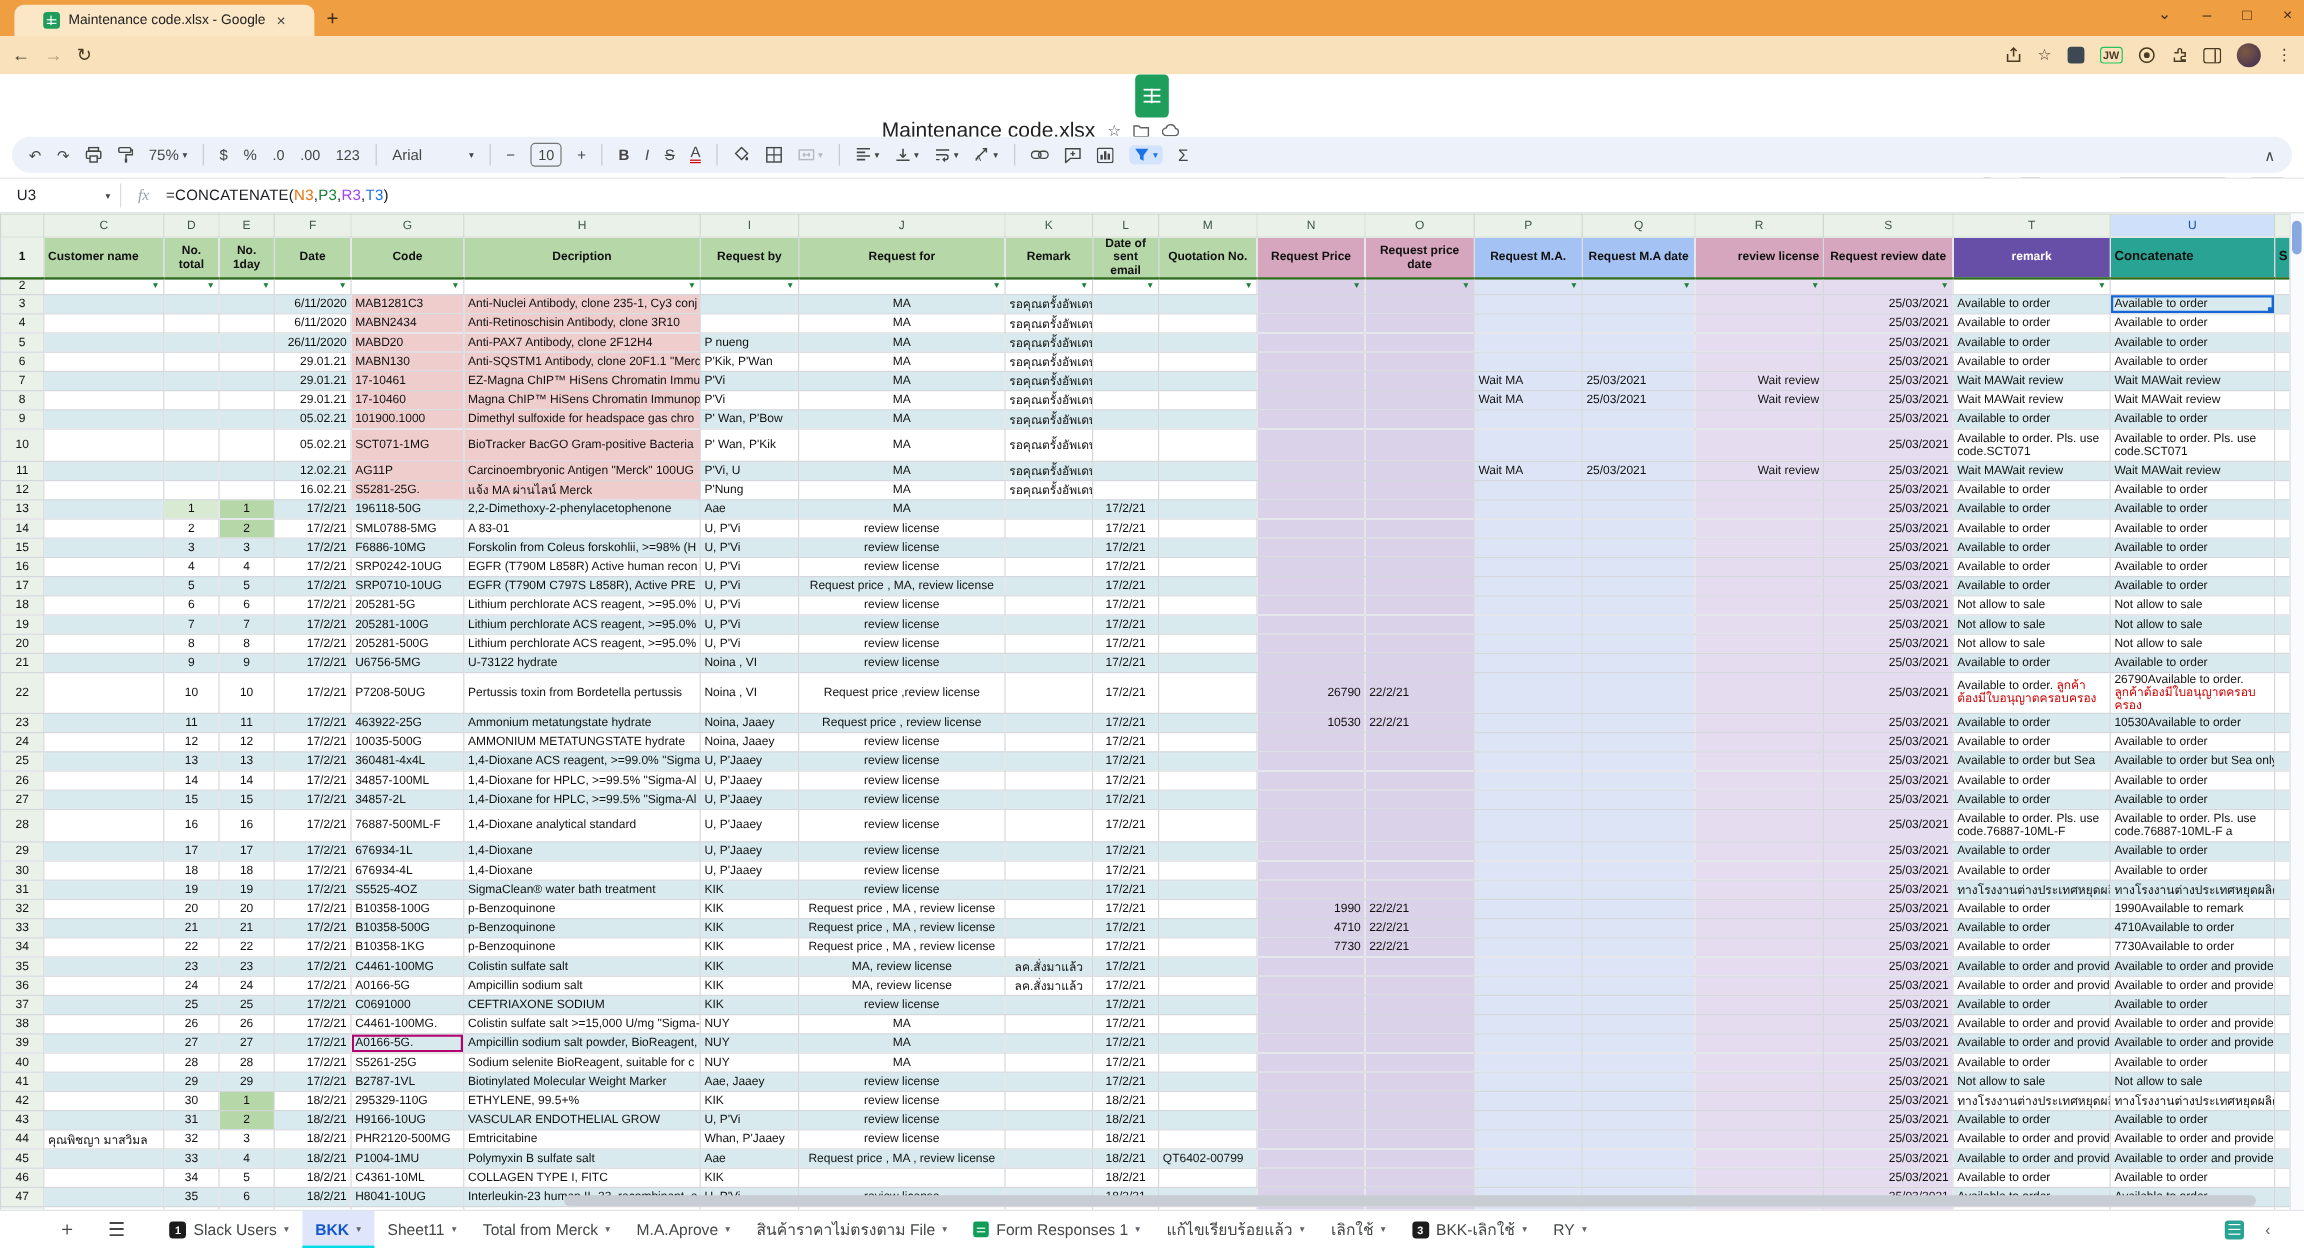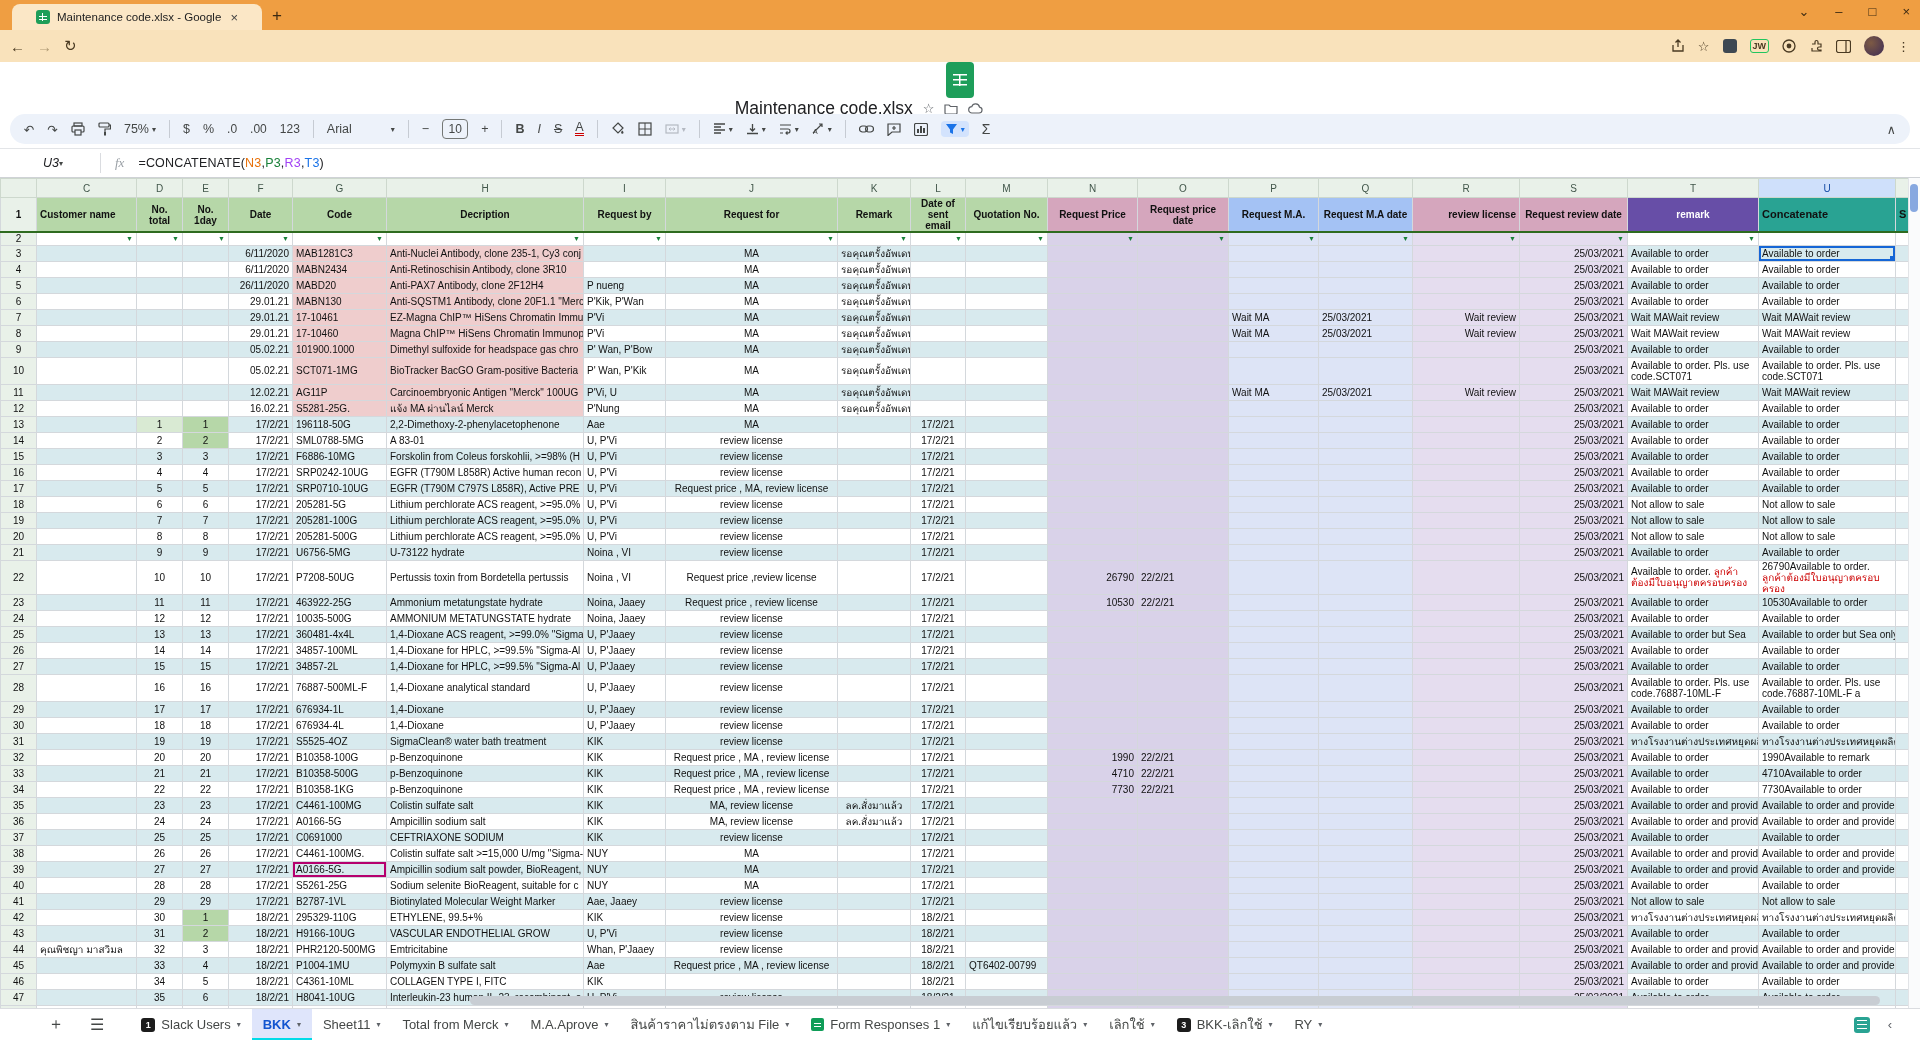--- a/index.html
+++ b/index.html
@@ -61,21 +61,21 @@
   .sizebox { width:26px; height:20px; border:1px solid #747775; border-radius:4px; text-align:center; line-height:18px; font-size:12px; background:#fff0; }
   .bold { font-weight:bold; } .ital { font-style:italic; } .strik { text-decoration:line-through; }
   .ucolor { border-bottom:3px double #cc0000; line-height:11px; }
   .filterac { background:#d3e3fd; border-radius:4px; padding:2px 4px; }
   .dis { color:#b4b9c2; }
   .caret { font-size:8px; color:#444746; }
   .tbcollapse { margin-left:auto; }
 
   
   .formulabar { height:30px; border-top:1px solid #e3e5e8; border-bottom:1px solid #cfd2d6; display:flex; align-items:center; background:#fff; }
-  .namebox { width:100px; padding:0 8px 0 14px; display:flex; justify-content:center; align-items:center; font-size:12.5px; color:#202124;font-style:italic; }
+  .namebox { width:100px; padding:0 8px 0 14px; display:flex; justify-content:space-between; align-items:center; font-size:12.5px; color:#202124; }
   .fbar-sep { width:1px; height:20px; background:#dadce0; }
   .fxlbl { font-style:italic; color:#9aa0a6; font-size:13px; margin:0 14px; font-family:"Liberation Serif",serif; }
   .formulatxt { font-size:12.5px; color:#202124; letter-spacing:.2px; }
 
   
   .gridwrap { height:830px; position:relative; background:#fff; overflow:hidden; }
   table.sheet { border-collapse:collapse; table-layout:fixed; width:1908px; }
   .sheet td, .sheet th { border:1px solid #d4d8dc; overflow:hidden; white-space:nowrap; font-size:10px; font-weight:400; padding:0 3px; height:16px; color:#111; }
   .sheet tr.letters th { height:19px; background:#e9f1e9; color:#41564a; font-size:10px; text-align:center; border-color:#cdd8cd; }
   .sheet tr.letters th.act { background:#cfe0fb; color:#174ea6; }

